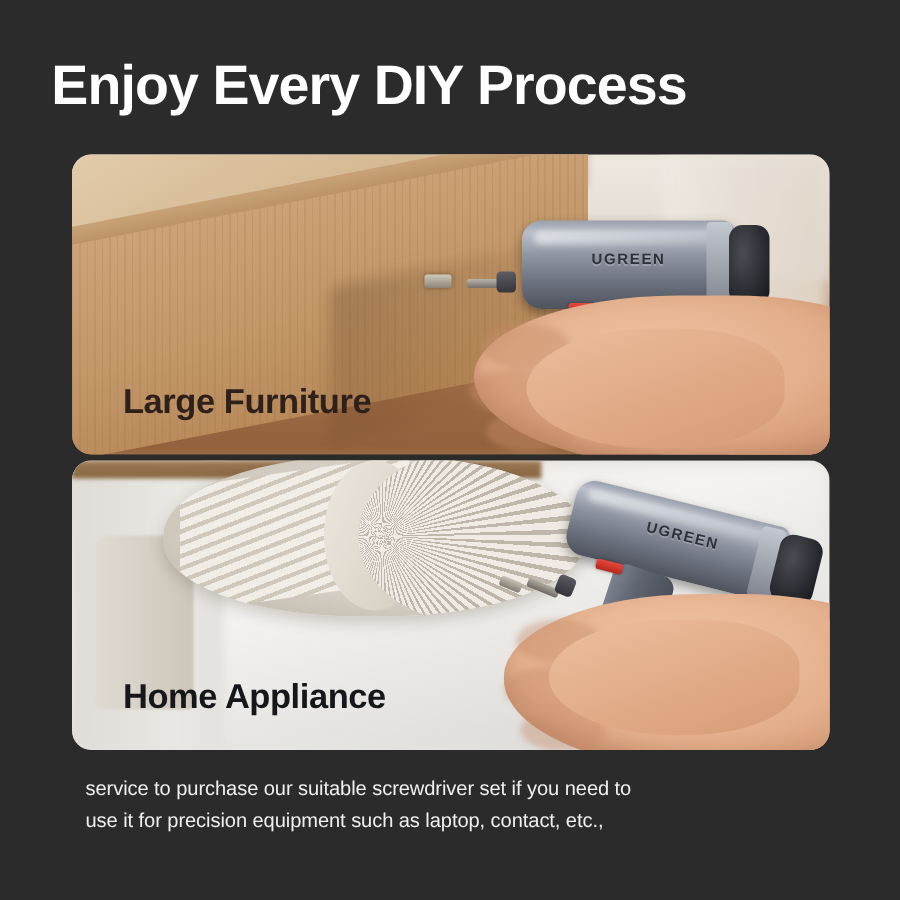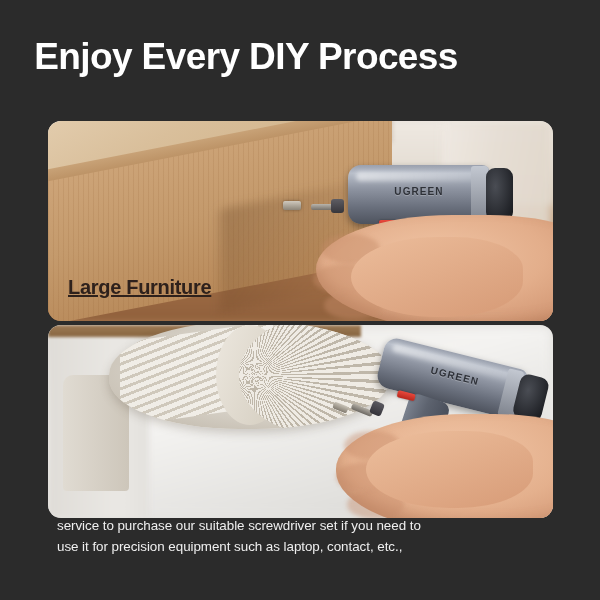--- a/index.html
+++ b/index.html
@@ -22,34 +22,32 @@
     line-height:46px;
     white-space:nowrap;
   }
 
   
   .panel {
     position:absolute;
     left:48px; width:505px;
     overflow:hidden;
     border-radius:13px;
-    margin-top:18px;
   }
   .panel-1 { top:103px; height:200px; }
   .panel-2 { top:307px; height:193px; }
 
   .scene { position:absolute; inset:0; }
 
   
   .caption {
-    position:absolute; left:20px;
-    font-size:20px; font-weight:bold;
+    position:absolute; left:34px;
+    font-size:23px; font-weight:bold;
     letter-spacing:-0.3px;
     z-index:40;
-    text-decoration:underline;
   }
   .cap-1 { bottom:22px; color:#2e211c; }
   .cap-2 { bottom:22px; color:#15171a; }
 
   
   .p1-bg {
     position:absolute; inset:0;
     background:
       linear-gradient(180deg,#e8e3dc 0%,#ded7cd 22%,#c9a781 46%,#b8895d 66%,#a97a50 100%);
   }
@@ -395,20 +393,21 @@
 
       <div class="wrist2"></div>
       <div class="hand2">
         <div class="knuckle k1"></div>
         <div class="knuckle k2"></div>
         <div class="knuckle k3"></div>
       </div>
       <div class="thumb2"></div>
     </div>
 
+    <div class="caption cap-2">Home Appliance</div>
   </div>
 
   <div class="footer">
     <p>service to purchase our suitable screwdriver set if you need to</p>
     <p>use it for precision equipment such as laptop, contact, etc.,</p>
   </div>
 
 </div>
 
 </body></html>

